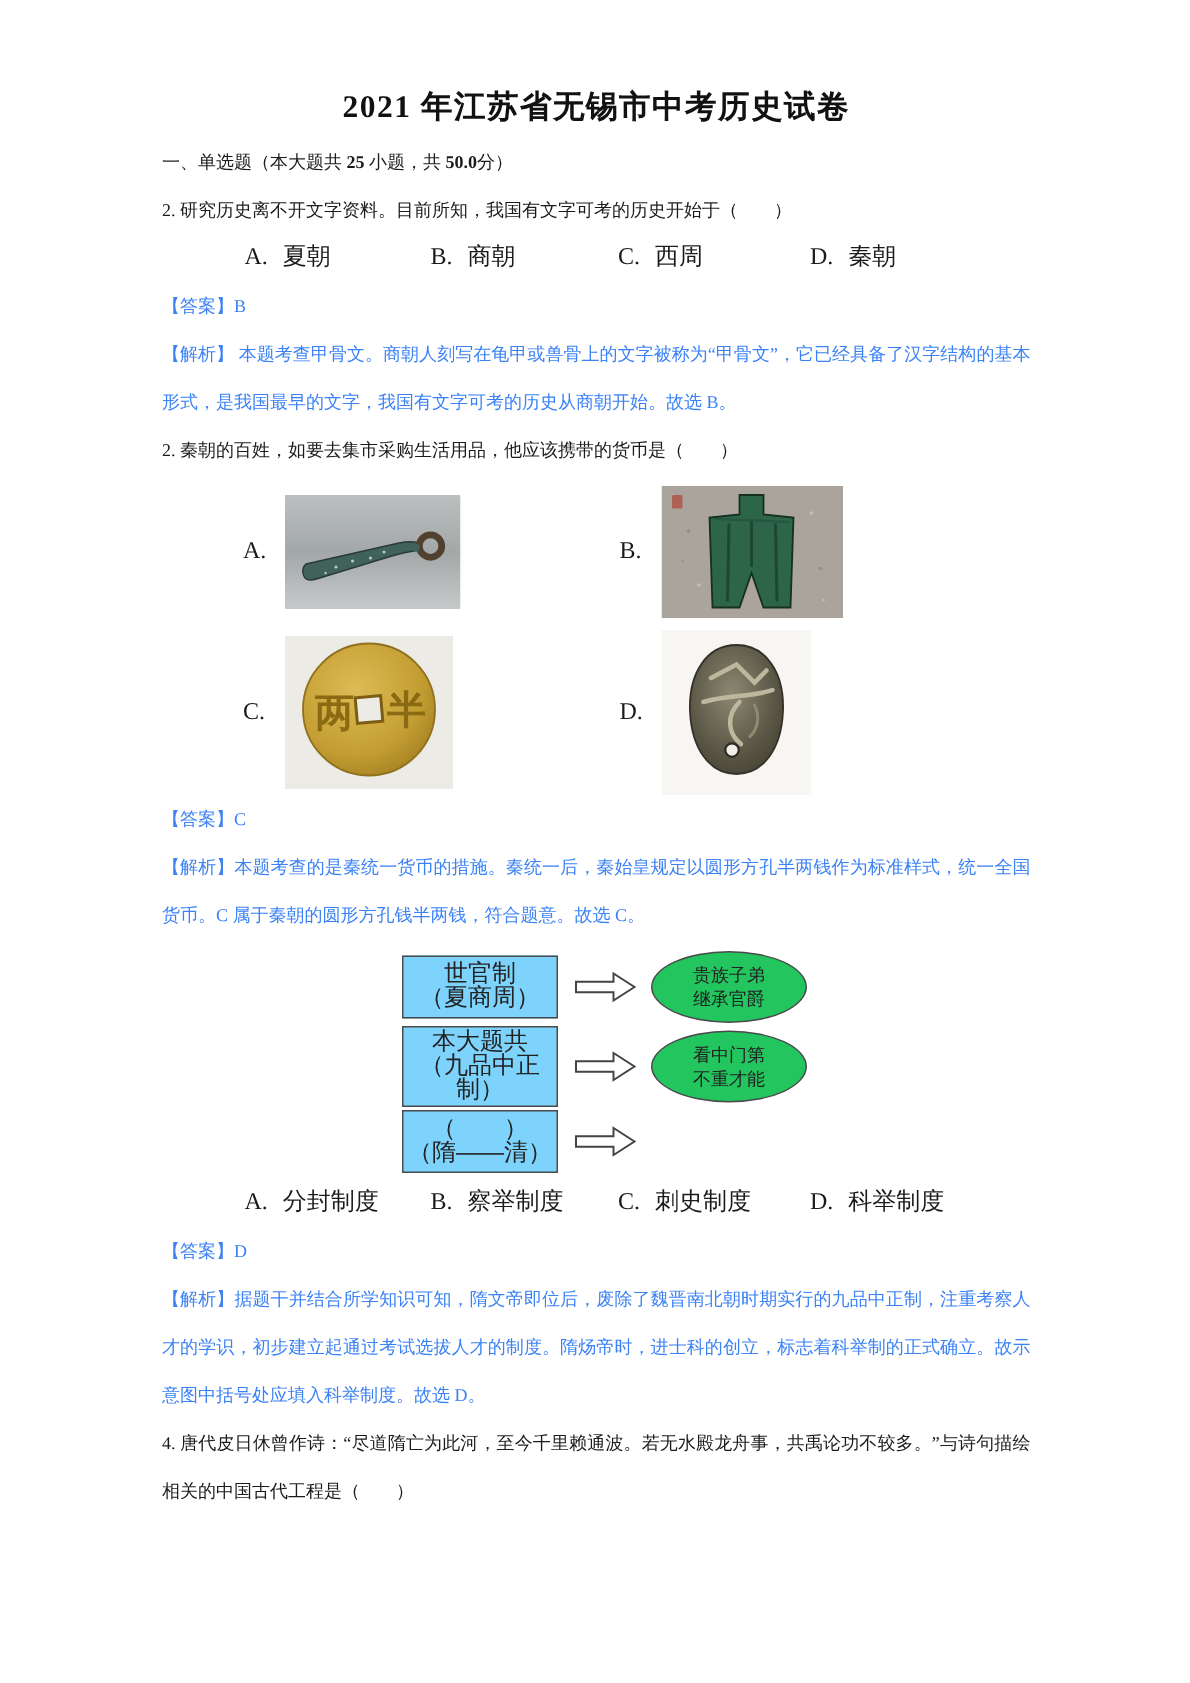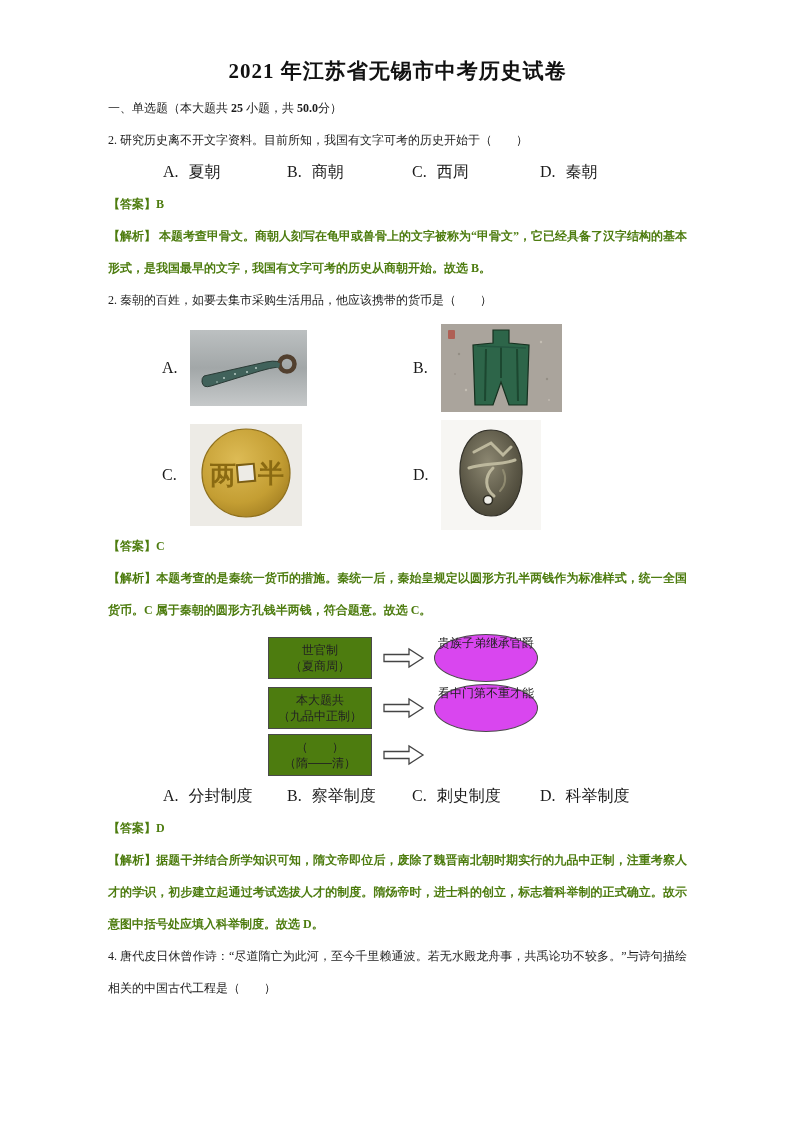--- a/index.html
+++ b/index.html
@@ -7,52 +7,52 @@
     width:793px;height:1122px;background:#ffffff;overflow:hidden;
     font-family:"Liberation Serif","DejaVu Serif",serif;
     color:#1b1b1b;
   }
   .page{padding:54px 106px 0 108px;}
   .title{
     text-align:center;font-size:21px;font-weight:bold;
     line-height:34px;margin:0 0 4px 0;letter-spacing:1px;color:#111;
   }
   .line{font-size:12px;line-height:32px;margin:0;text-align:justify;}
-  .red{color:#4d7c0f;font-weight:bold;}
+  .red{color:#3b82f6;}
   .b{font-weight:bold;}
   .options{display:flex;margin-left:55px;font-size:16px;line-height:32px;}
   .opt{display:flex;}
   .opt .ol{margin-right:10px;}
   .opt.w1{width:124px;}
   .opt.w2{width:125px;}
   .opt.w3{width:128px;}
   
   .img-grid{margin:8px 0 0 0;}
   .img-row{display:flex;align-items:center;}
   .img-row + .img-row{margin-top:8px;}
   .img-cell{display:flex;align-items:center;}
   .img-cell.c1{width:305px;padding-left:54px;box-sizing:border-box;}
   .img-label{font-size:16px;width:24px;flex:0 0 24px;}
   .coin-img{display:block;margin-left:4px;}
   
   .diagram{margin:8px 0 4px 160px;}
   .diag-row{display:flex;align-items:center;}
   .diag-row + .diag-row{margin-top:2px;}
   .diag-box{
-    width:102px;min-height:36px;border:1.5px solid #4a4a4a;background:#4d7c0f;
+    width:102px;min-height:36px;border:1.5px solid #4a4a4a;background:#7dd3fc;
     display:flex;flex-direction:column;justify-content:center;text-align:center;
     font-family:"Liberation Sans","DejaVu Sans",sans-serif;
-    font-size:12px;line-height:16px;padding:2px 0;color:#222;
+    font-size:16px;line-height:16px;padding:2px 0;color:#222;
   }
   .diag-arrow{margin:0 9px 0 11px;display:flex;align-items:center;}
   .diag-ellipse{
     width:102px;height:46px;border:1.5px solid #4a4a4a;border-radius:50%;
-    display:flex;flex-direction:row;justify-content:center;text-align:center;
+    display:flex;flex-direction:column;justify-content:center;text-align:center;
     font-family:"Liberation Sans","DejaVu Sans",sans-serif;
-    font-size:12px;line-height:16px;color:#222;background:#d946ef;
+    font-size:12px;line-height:16px;color:#222;background:#22c55e;
   }
 </style>
 </head>
 <body>
 
 <div class="page">
 
   <h1 class="title">2021 年江苏省无锡市中考历史试卷</h1>
 
   <p class="line"><span>一、单选题（本大题共 </span><span class="b">25</span><span> 小题，共 </span><span class="b">50.0</span><span>分）</span></p>

